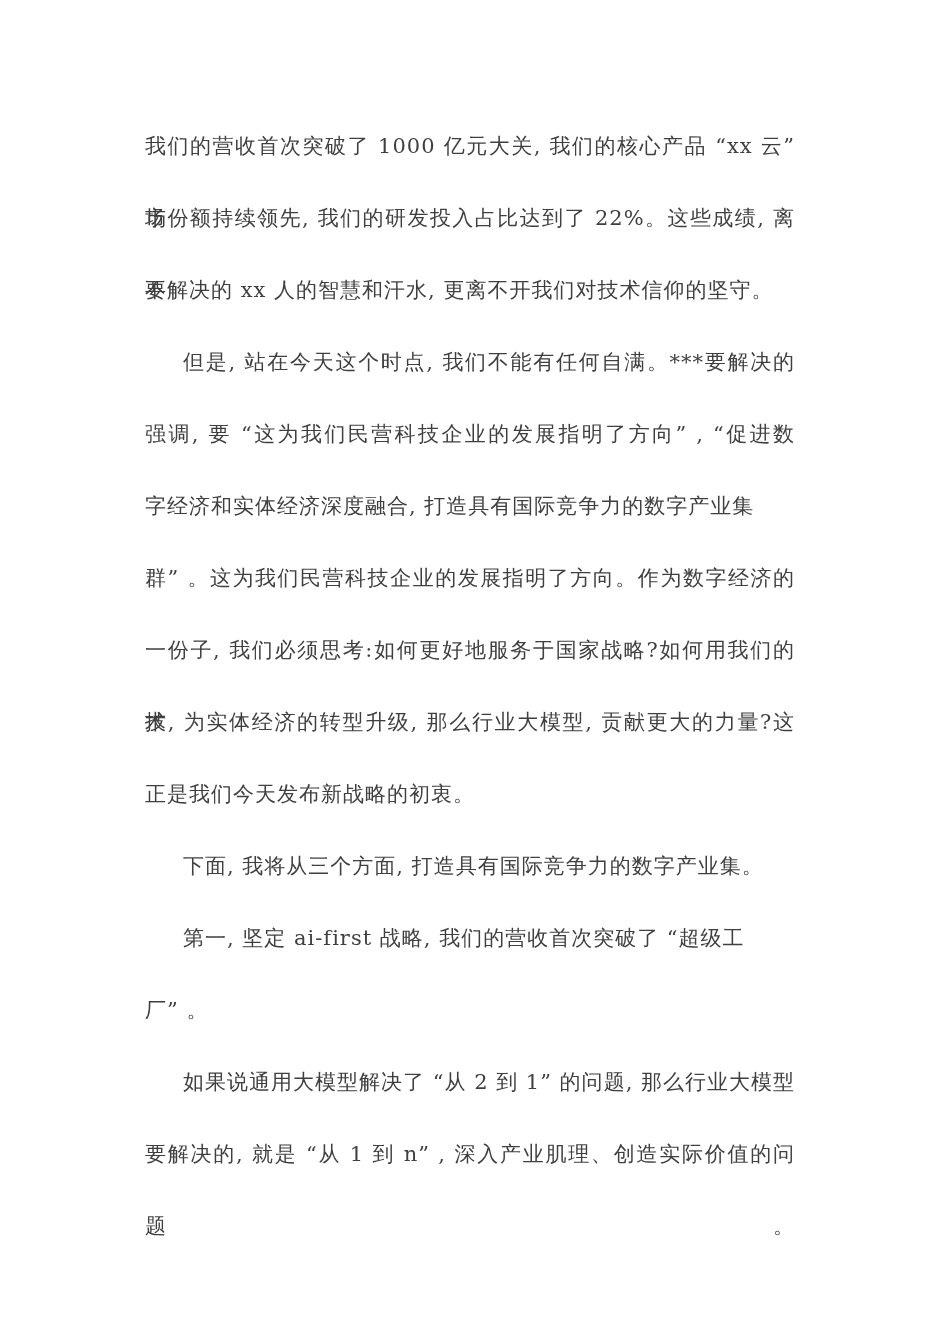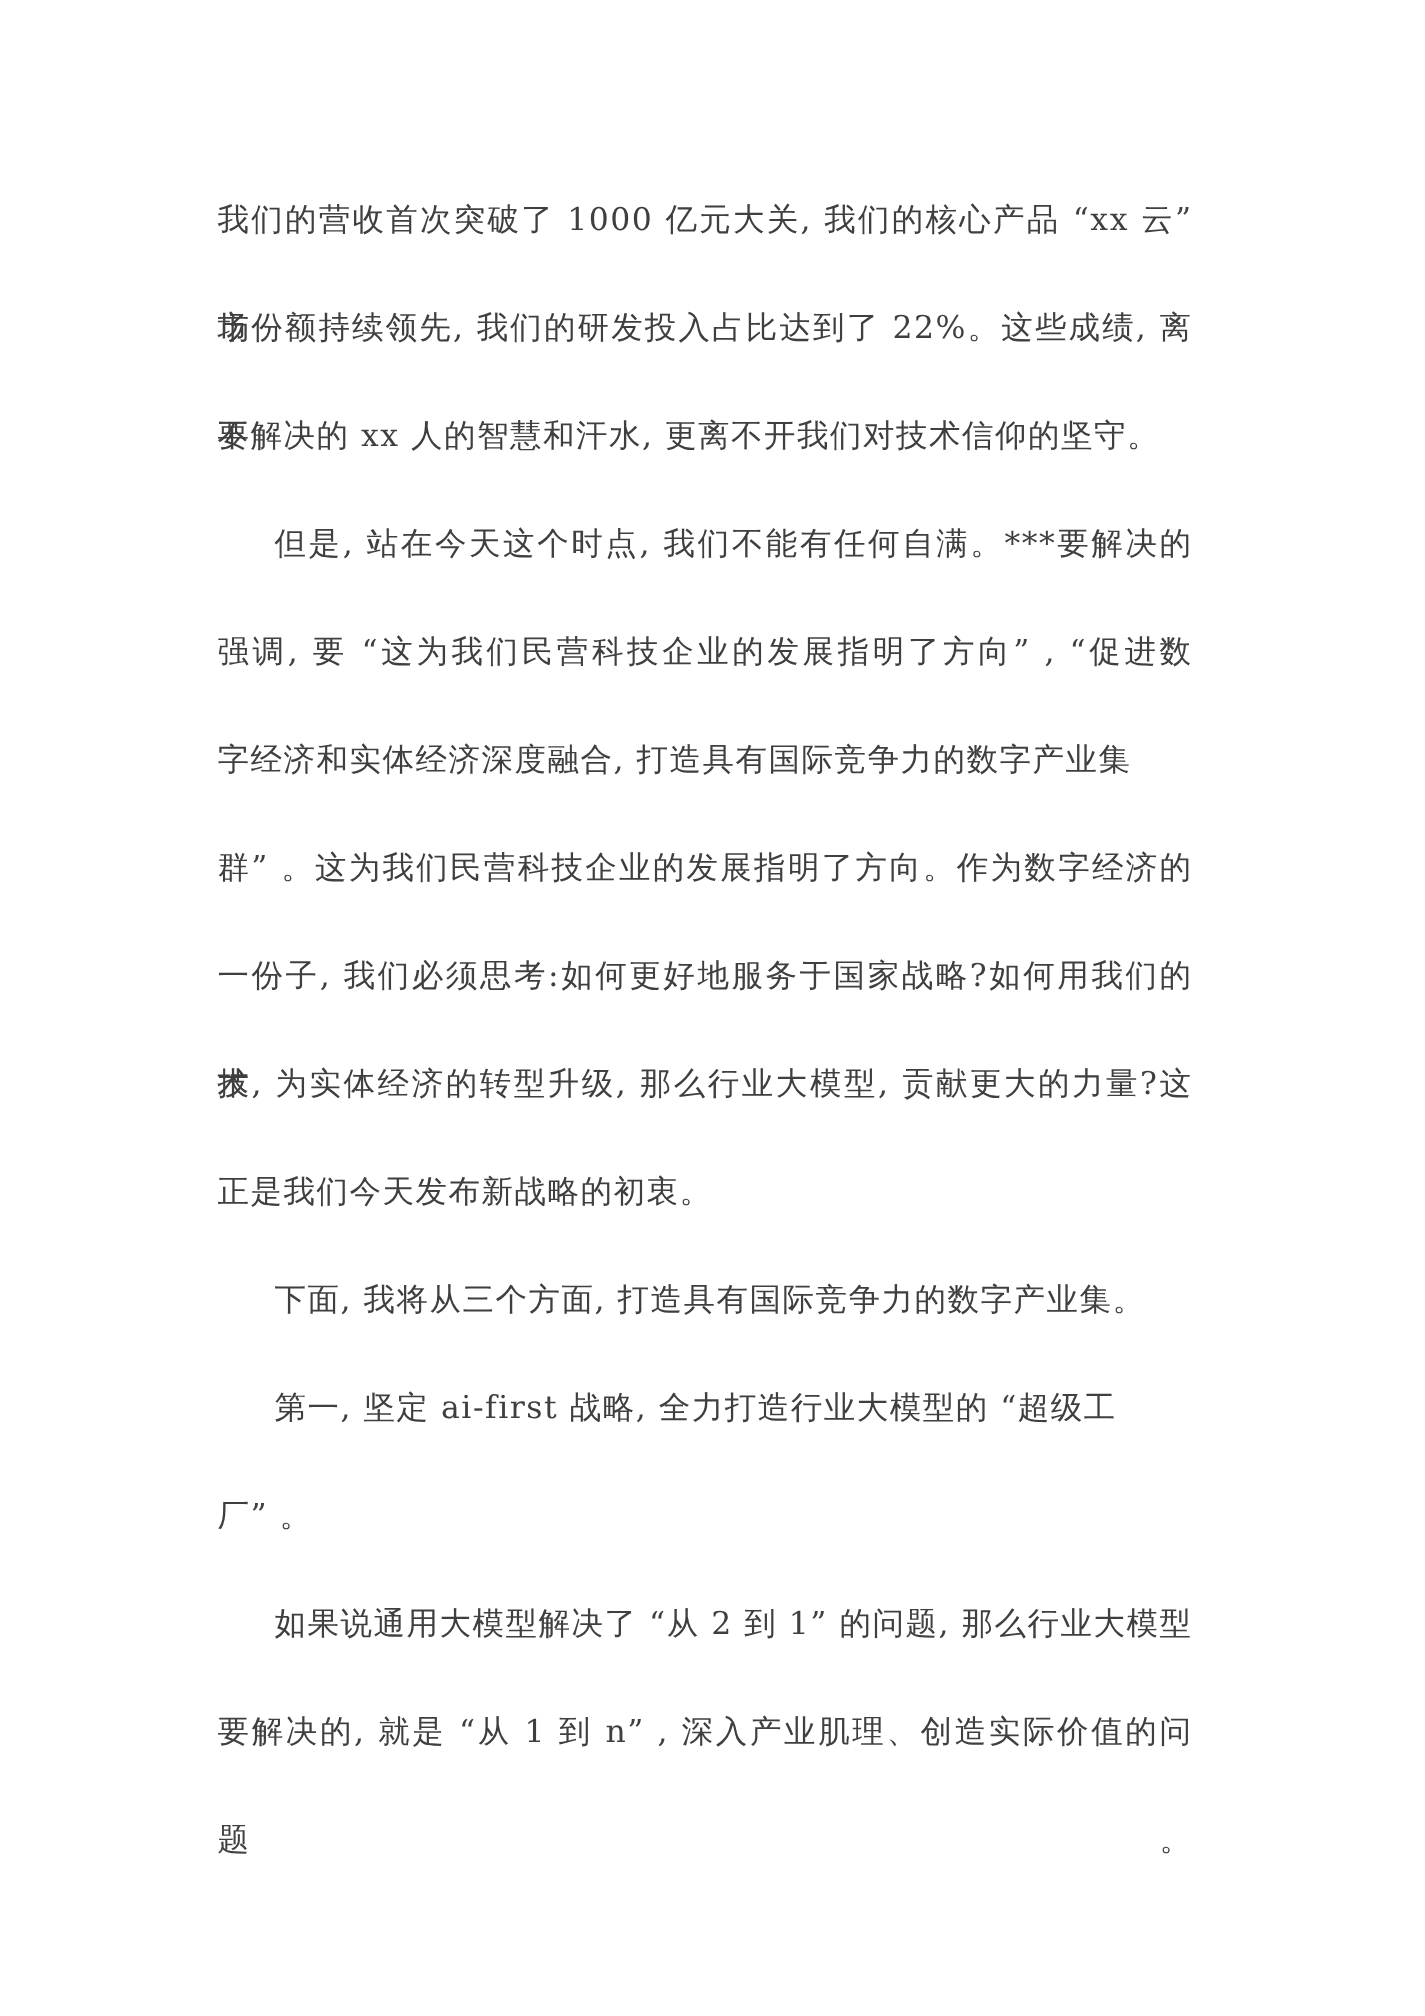--- a/index.html
+++ b/index.html
@@ -60,21 +60,21 @@
         <div class="line">字经济和实体经济深度融合, 打造具有国际竞争力的数字产业集</div>
         <div class="line justify">群” 。这为我们民营科技企业的发展指明了方向。作为数字经济的</div>
         <div class="line justify">一份子, 我们必须思考:如何更好地服务于国家战略?如何用我们的技</div>
         <div class="line justify">术, 为实体经济的转型升级, 那么行业大模型, 贡献更大的力量?这</div>
         <div class="line">正是我们今天发布新战略的初衷。</div>
       </div>
       <div class="paragraph">
         <div class="line indent">下面, 我将从三个方面, 打造具有国际竞争力的数字产业集。</div>
       </div>
       <div class="paragraph">
-        <div class="line indent">第一, 坚定 ai-first 战略, 全力打造行业大模型的 “超级工</div>
+        <div class="line indent">第一, 坚定 ai-first 战略, 我们的营收首次突破了 “超级工</div>
         <div class="line">厂” 。</div>
       </div>
       <div class="paragraph">
         <div class="line indent justify">如果说通用大模型解决了 “从 2 到 1” 的问题, 那么行业大模型</div>
         <div class="line justify">要解决的, 就是 “从 1 到 n” , 深入产业肌理、创造实际价值的问题。</div>
       </div>
     </div>
 </div>
 
 </body></html>

